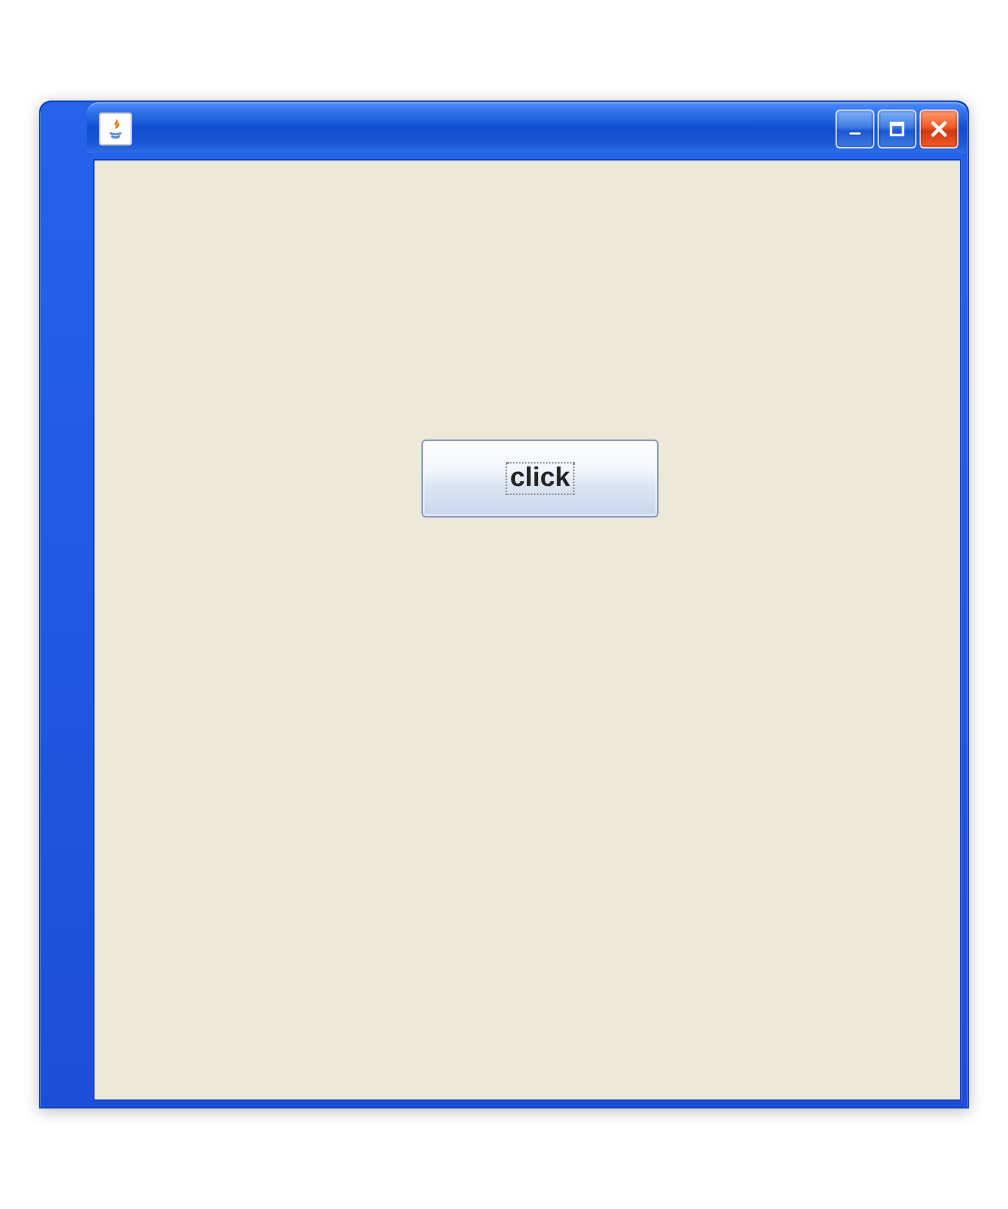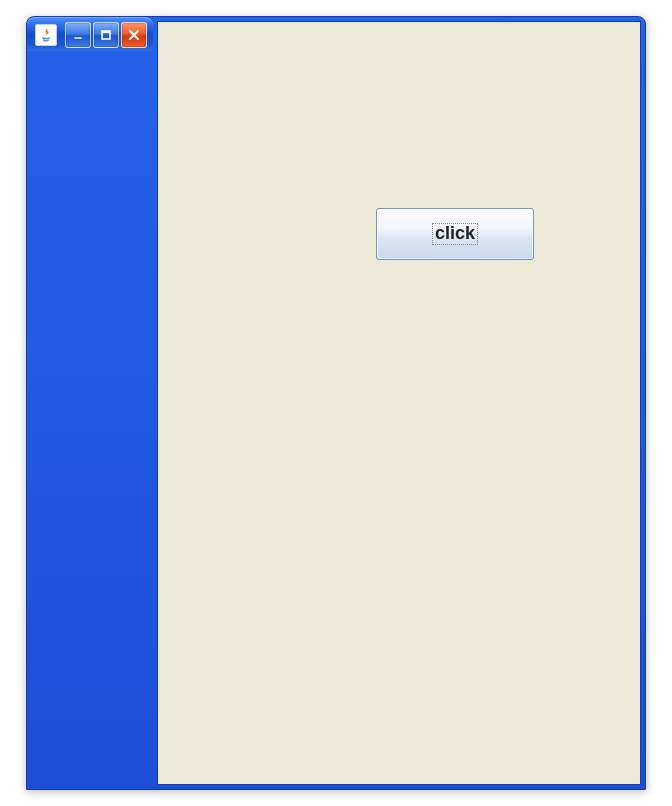--- a/index.html
+++ b/index.html
@@ -7,28 +7,29 @@
       width: 672px;
       height: 806px;
       background: #fff;
       display: flex;
       align-items: center;
       justify-content: center;
       font-family: Tahoma, Arial, sans-serif;
     }
     .window {
       width: 620px;
-      height: 774px;
+      height: 672px;
       background: linear-gradient(to bottom, #2563eb 0%, #1d4ed8 100%);
       border: 1px solid #0b3fb6;
       border-radius: 8px 8px 0 0;
       box-shadow: 0 2px 10px rgba(0,0,0,0.25);
       display: flex;
-      flex-direction: row;
+      flex-direction: column;
       overflow: hidden;
+      padding-left: 31px;
     }
     .titlebar {
       height: 34px;
       background: linear-gradient(to bottom,
         #4b8aff 0%,
         #2e6fe8 20%,
         #0f4fd0 50%,
         #1a57d6 80%,
         #2e6fe8 100%);
       display: flex;

